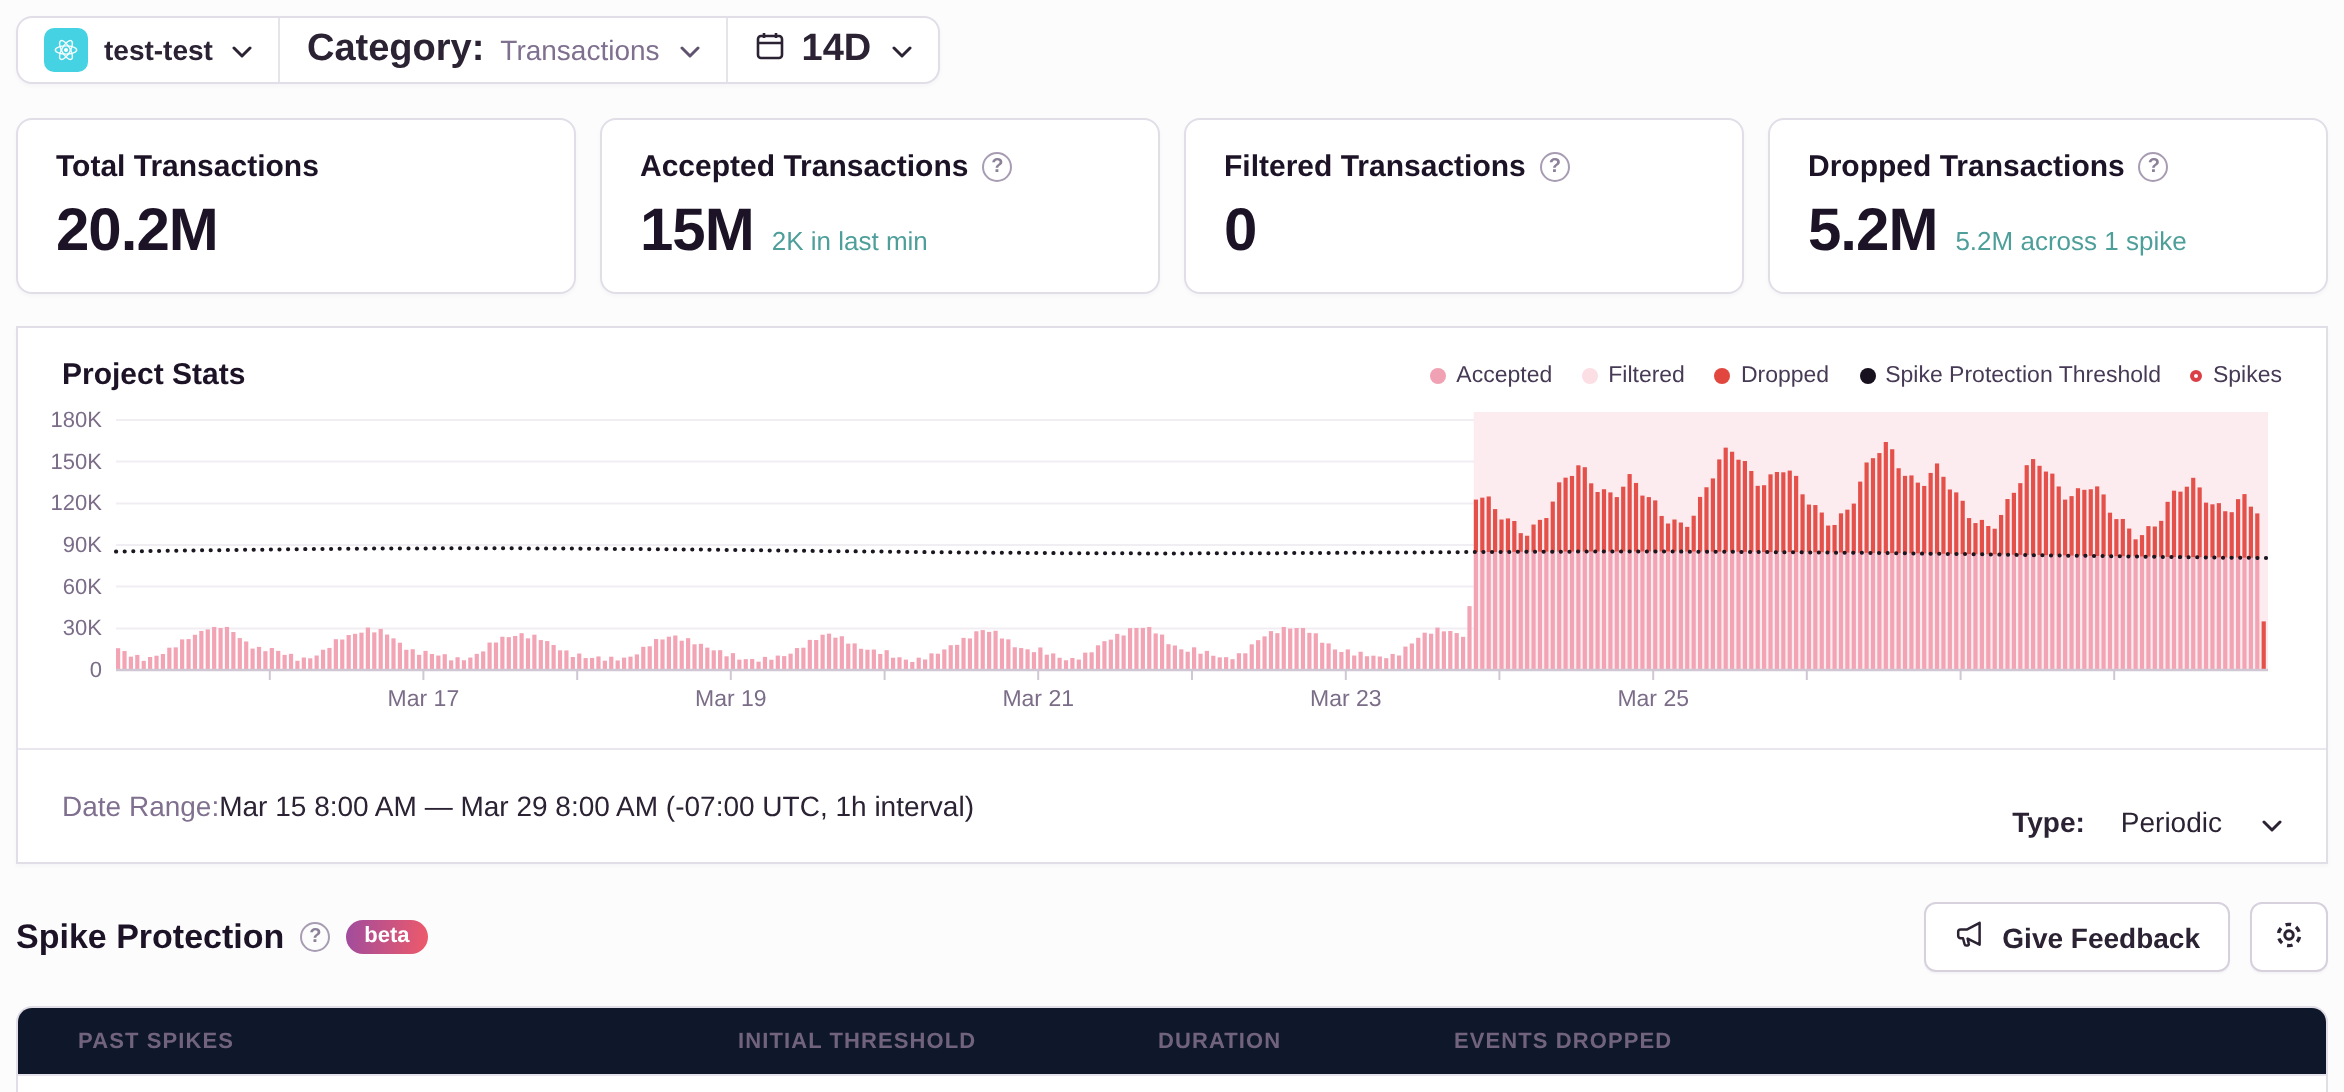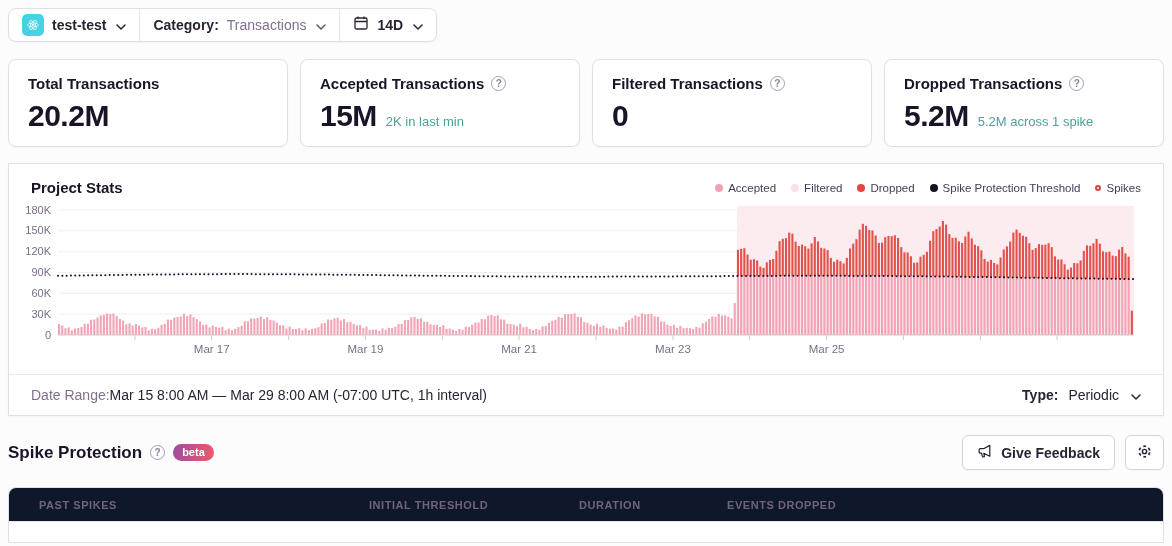--- a/index.html
+++ b/index.html
@@ -14,21 +14,21 @@
   
   .topbar {
     display:inline-flex; align-items:stretch; background:#fff;
     border:1px solid #e2dee8; border-radius:8px; height:34px;
     box-shadow:0 1px 2px rgba(43,34,51,.04);
   }
   .tb-group { display:flex; align-items:center; gap:8px; padding:0 13px; cursor:pointer; }
   .tb-group + .tb-group { border-left:1px solid #e7e3ec; }
   .tb-avatar { width:22px; height:22px; border-radius:5px; background:#45d2e2; display:flex; align-items:center; justify-content:center; }
   .tb-name { font-weight:700; font-size:14px; }
-  .tb-label { font-weight:700; font-size:14px; }
+  .tb-label { font-weight:700; font-size:19px; }
   .tb-muted { color:#80708f; font-size:14px; }
   .chev { display:inline-block; margin-left:2px; }
 
   
   .cards { display:grid; grid-template-columns:repeat(4,1fr); gap:12px; margin-top:17px;border-radius:32px; }
   .card {
     background:#fff; border:1px solid #e2dee8; border-radius:8px;
     padding:15px 19px 16px; height:88px;
     box-shadow:0 1px 2px rgba(43,34,51,.04);
   }
@@ -58,21 +58,21 @@
   .legend-label { font-size:11.5px; color:#473a55; }
   .chart-wrap { position:relative; height:172px; margin-top:4px; }
   svg text { font-family:"Liberation Sans",sans-serif; }
   .panel-foot {
     border-top:1px solid #eae6ee; padding:12px 22px;
     display:flex; align-items:center; justify-content:space-between; font-size:14px;
   }
   .foot-left { display:flex; align-items:center; }
   .foot-label { color:#80708f; }
   .foot-value { color:#2b2233; }
-  .foot-right { display:flex; align-items:center; gap:10px; cursor:pointer; }
+  .foot-right { display:flex; align-items:center; gap:18px; cursor:pointer;margin-top:16px; }
   .foot-type-label { font-weight:700; }
 
   
   .section-row { display:flex; align-items:center; justify-content:space-between; margin-top:19px; }
   .section-left { display:flex; align-items:center; gap:8px; }
   .section-title { font-size:17px; font-weight:700; color:#1d1327; }
   .beta-badge {
     background:linear-gradient(95deg,#a04c9d 0%,#ee5a6a 100%);
     color:#fff; font-size:11px; font-weight:700; padding:2px 9px 3px; border-radius:10px;
   }

